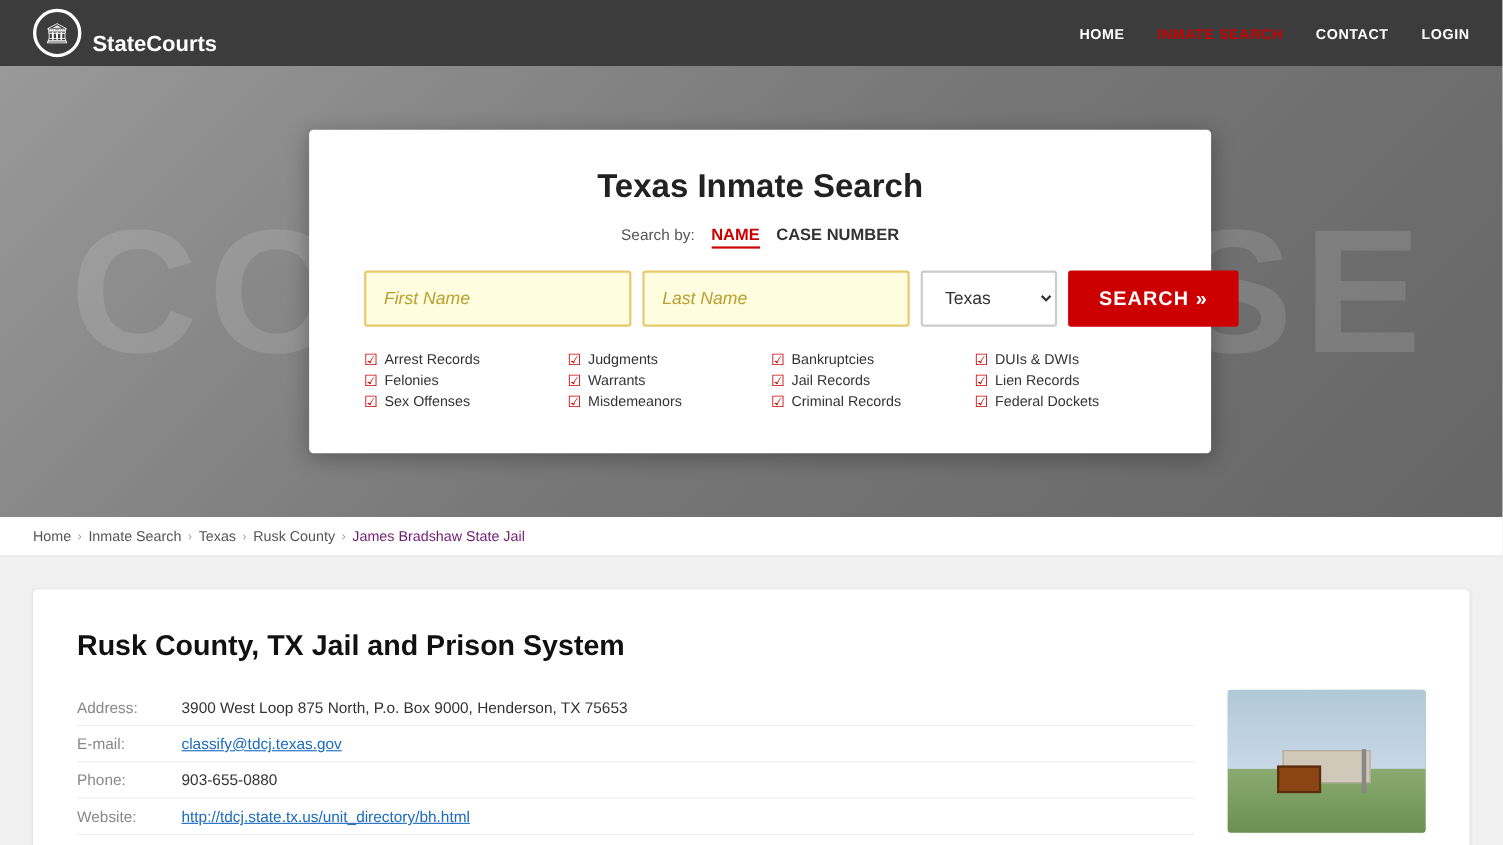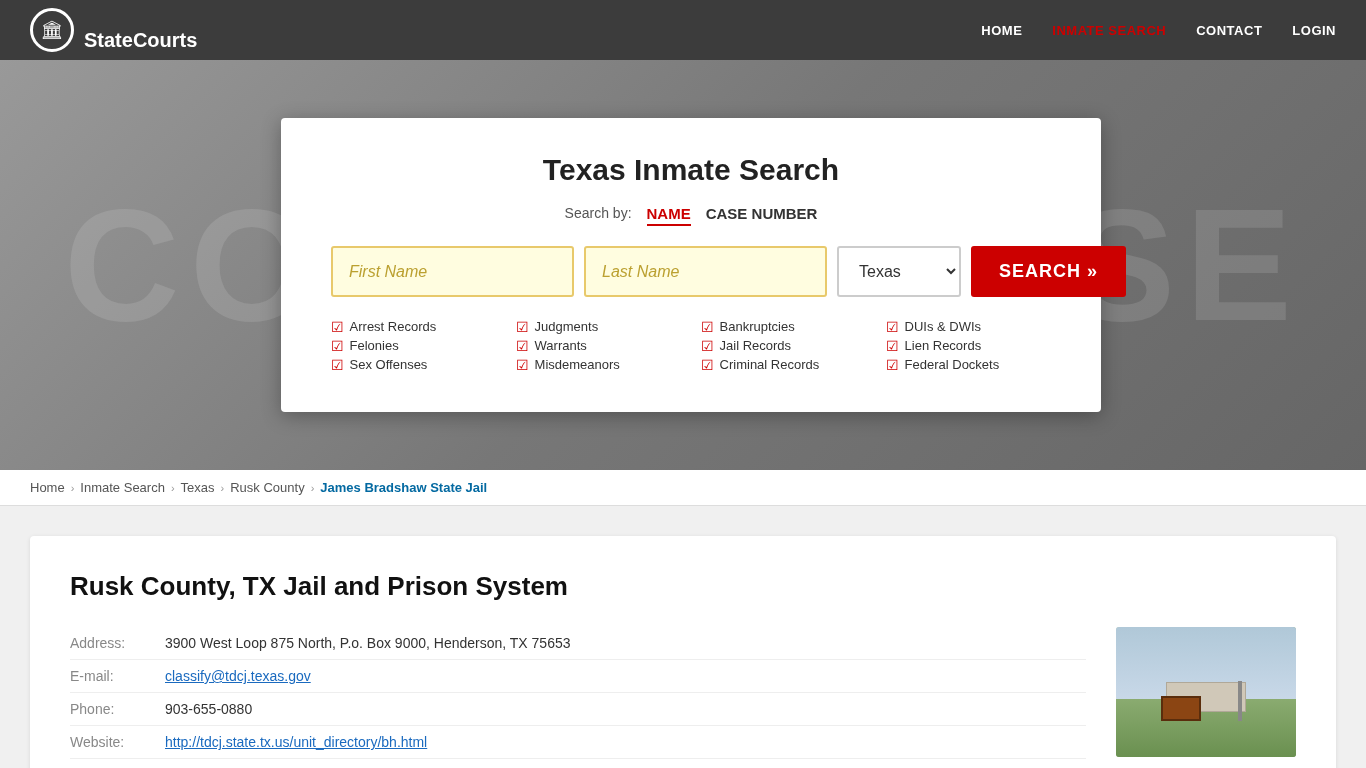--- a/index.html
+++ b/index.html
@@ -207,22 +207,22 @@
     }
     .breadcrumb-bar a {
       color: #555;
       text-decoration: none;
     }
     .breadcrumb-sep {
       color: #999;
       font-size: 11px;
     }
     .breadcrumb-current {
-      color: #0369a1;
-      font-weight: 700;
+      color: #701a75;
+      font-weight: 400;
     }
 
     
     .main-content {
       background: #f0f0f0;
       padding: 30px;
     }
     .content-card {
       background: white;
       border-radius: 4px;

